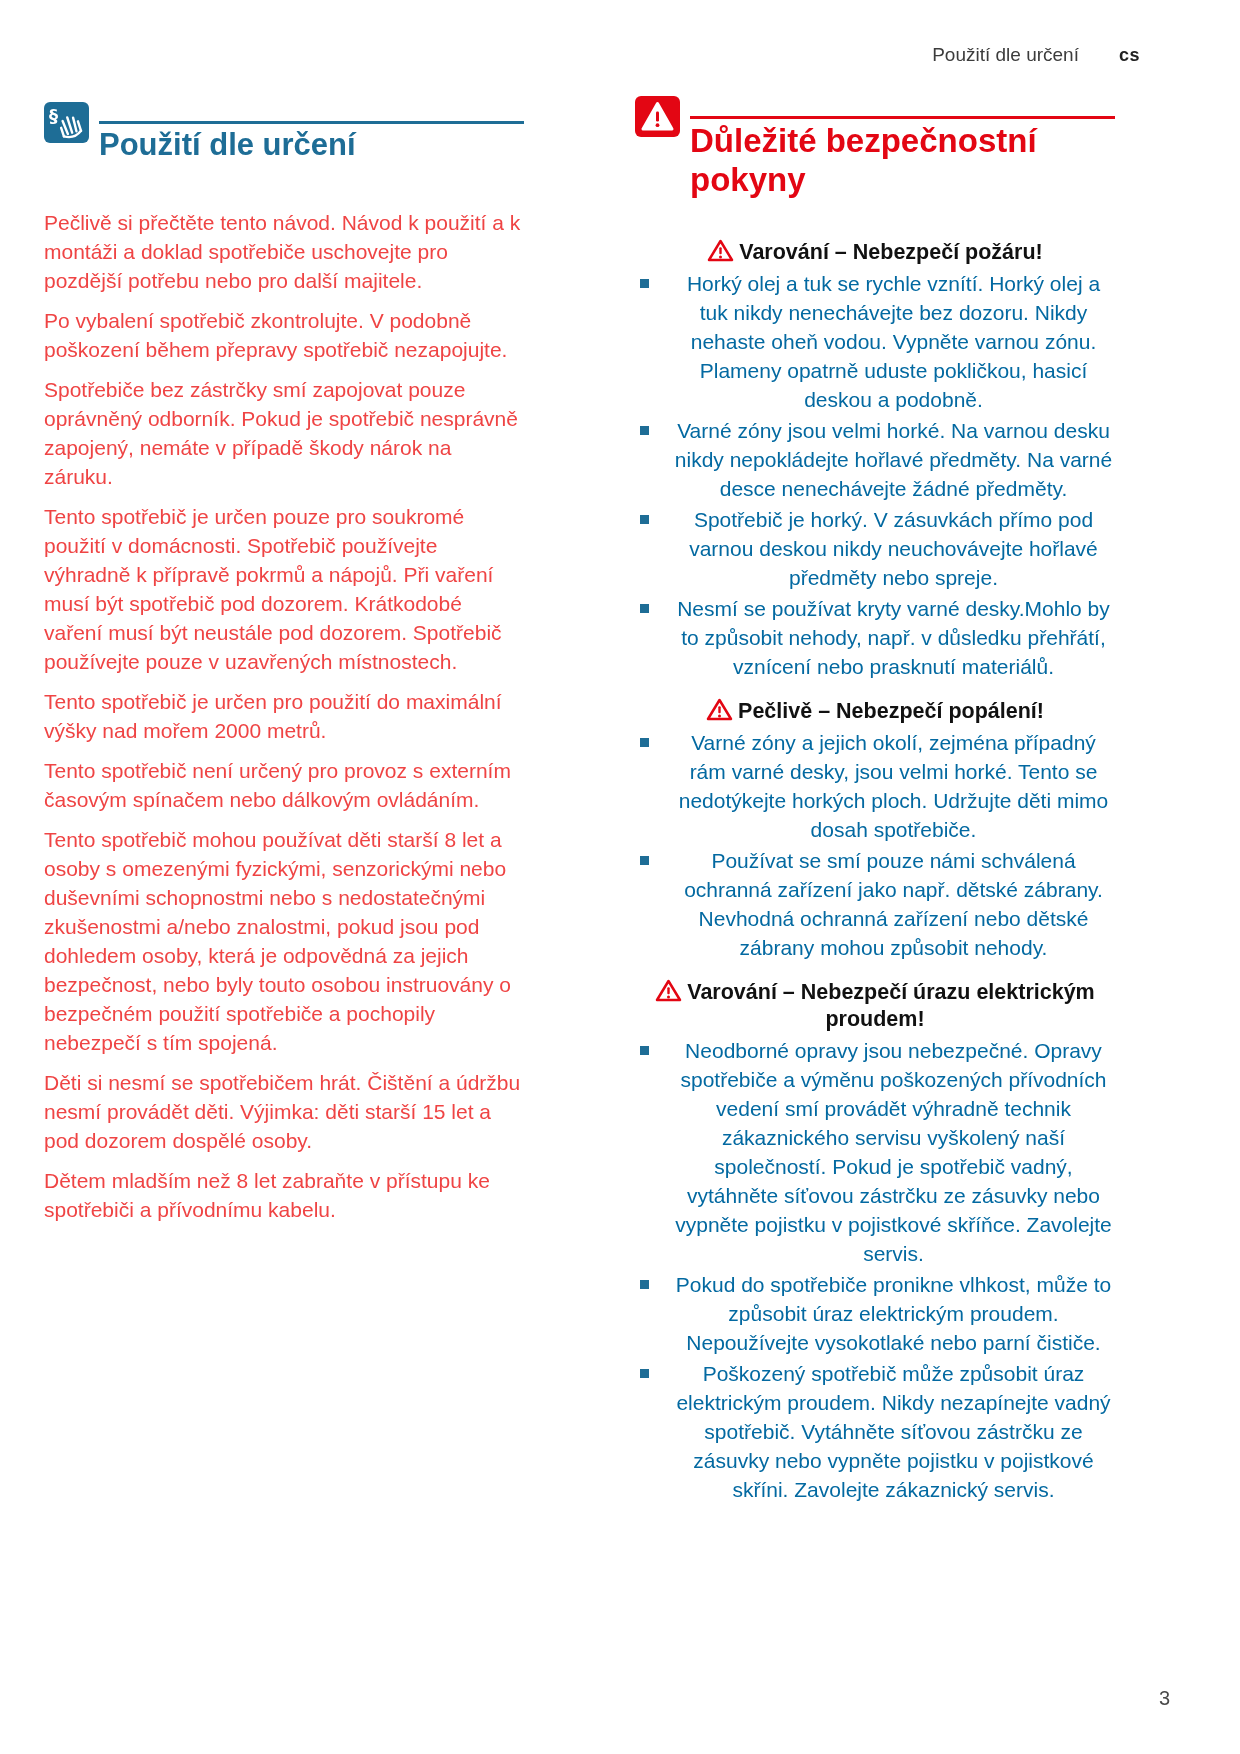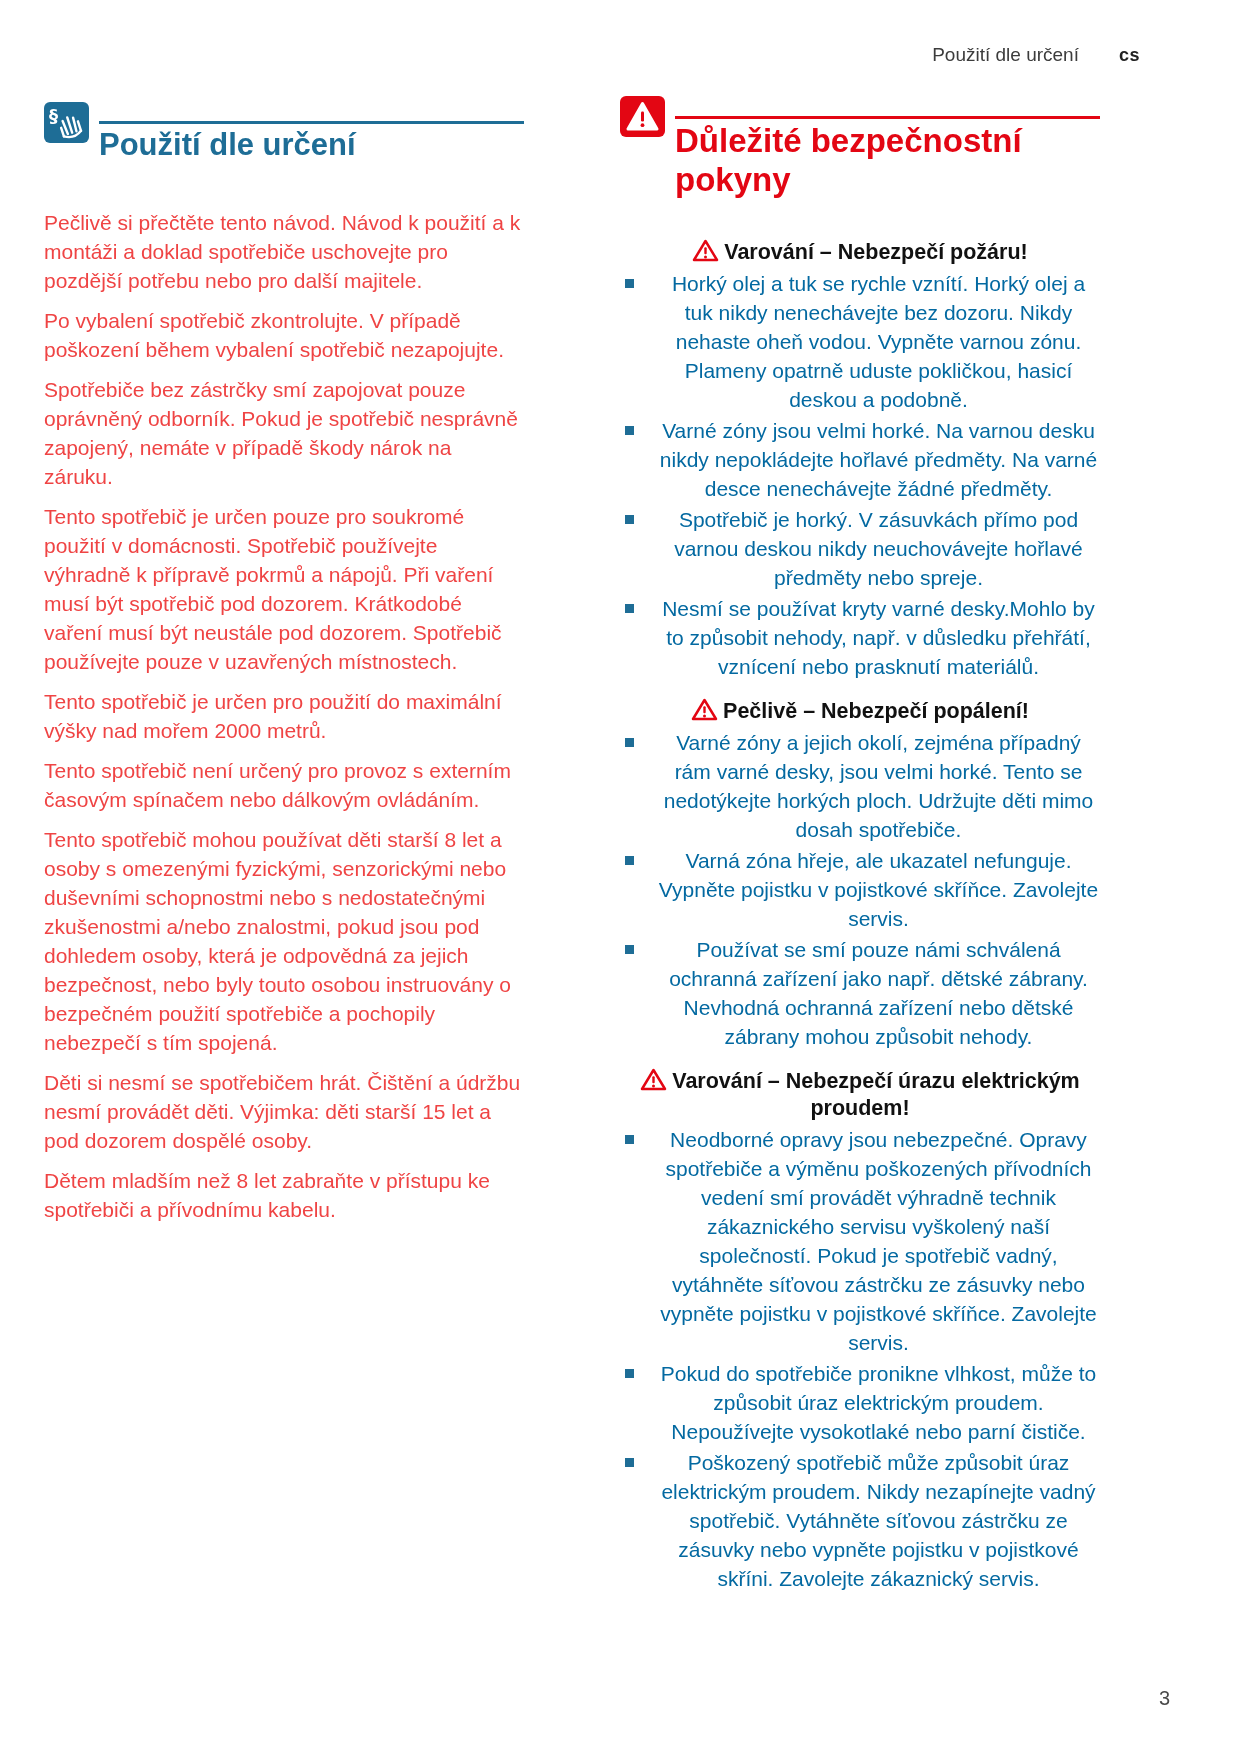--- a/index.html
+++ b/index.html
@@ -14,21 +14,21 @@
   .runhead{
     position:absolute;top:44px;left:0;width:1140px;
     display:flex;justify-content:flex-end;align-items:baseline;gap:40px;
     font-size:19px;color:#3c3c3c;
   }
   .runhead .lang{font-weight:bold;color:#222;font-size:18px;letter-spacing:.5px;}
 
   
   .col{position:absolute;width:480px;}
   .col-left{left:44px;top:100px;}
-  .col-right{left:620px;top:94px;}
+  .col-right{left:635px;top:94px;}
 
   
   .section-head{display:flex;align-items:flex-start;gap:10px;}
   .icon-box{flex:0 0 auto;margin-top:2px;}
   .head-text{
     flex:1;border-top:3px solid #1e6d96;padding-top:3px;
     font-weight:bold;color:#1e6d96;font-size:31px;line-height:1.18;
   }
   .col-right .head-text{border-top-color:#e30613;color:#e30613;font-size:33px;}
 
@@ -82,21 +82,21 @@
             <path d="M9 8 L9 -2"></path>
             <path d="M-9 8 Q0 14 9 8"></path>
           </g>
         </svg>
       </span>
       <h1 class="head-text">Použití dle určení</h1>
     </div>
 
     <div class="body-copy">
       <p>Pečlivě si přečtěte tento návod. Návod k použití a k montáži a doklad spotřebiče uschovejte pro pozdější potřebu nebo pro další majitele.</p>
-      <p>Po vybalení spotřebič zkontrolujte. V případě poškození během vybalení spotřebič nezapojujte.</p>
+      <p>Po vybalení spotřebič zkontrolujte. V podobně poškození během přepravy spotřebič nezapojujte.</p>
       <p>Spotřebiče bez zástrčky smí zapojovat pouze oprávněný odborník. Pokud je spotřebič nesprávně zapojený, nemáte v případě škody nárok na záruku.</p>
       <p>Tento spotřebič je určen pouze pro soukromé použití v domácnosti. Spotřebič používejte výhradně k přípravě pokrmů a nápojů. Při vaření musí být spotřebič pod dozorem. Krátkodobé vaření musí být neustále pod dozorem. Spotřebič používejte pouze v uzavřených místnostech.</p>
       <p>Tento spotřebič je určen pro použití do maximální výšky nad mořem 2000 metrů.</p>
       <p>Tento spotřebič není určený pro provoz s externím časovým spínačem nebo dálkovým ovládáním.</p>
       <p>Tento spotřebič mohou používat děti starší 8 let a osoby s omezenými fyzickými, senzorickými nebo duševními schopnostmi nebo s nedostatečnými zkušenostmi a/nebo znalostmi, pokud jsou pod dohledem osoby, která je odpovědná za jejich bezpečnost, nebo byly touto osobou instruovány o bezpečném použití spotřebiče a pochopily nebezpečí s tím spojená.</p>
       <p>Děti si nesmí se spotřebičem hrát. Čištění a údržbu nesmí provádět děti. Výjimka: děti starší 15 let a pod dozorem dospělé osoby.</p>
       <p>Dětem mladším než 8 let zabraňte v přístupu ke spotřebiči a přívodnímu kabelu.</p>
     </div>
   </div>
 
@@ -130,21 +130,20 @@
       </div>
 
       <div class="warn-group">
         <h3 class="warn-title"><svg width="27" height="25" viewBox="0 0 27 25">
               <path d="M13.5 3 L25 22 L2 22 Z" fill="#ffffff" stroke="#e30613" stroke-width="2.5" stroke-linejoin="round"></path>
               <rect x="12.3" y="9.2" width="2.4" height="7" rx="1" fill="#e30613"></rect>
               <circle cx="13.5" cy="19" r="1.5" fill="#e30613"></circle>
             </svg><span>Pečlivě – Nebezpečí popálení!</span></h3>
         <ul class="warn-list">
           <li><span class="sq"></span><span>Varné zóny a jejich okolí, zejména případný rám varné desky, jsou velmi horké. Tento se nedotýkejte horkých ploch. Udržujte děti mimo dosah spotřebiče.</span></li>
-          <li><span class="sq"></span><span>Varná zóna hřeje, ale ukazatel nefunguje. Vypněte pojistku v pojistkové skříňce. Zavolejte servis.</span></li>
           <li><span class="sq"></span><span>Používat se smí pouze námi schválená ochranná zařízení jako např. dětské zábrany. Nevhodná ochranná zařízení nebo dětské zábrany mohou způsobit nehody.</span></li>
         </ul>
       </div>
 
       <div class="warn-group">
         <h3 class="warn-title"><svg width="27" height="25" viewBox="0 0 27 25">
               <path d="M13.5 3 L25 22 L2 22 Z" fill="#ffffff" stroke="#e30613" stroke-width="2.5" stroke-linejoin="round"></path>
               <rect x="12.3" y="9.2" width="2.4" height="7" rx="1" fill="#e30613"></rect>
               <circle cx="13.5" cy="19" r="1.5" fill="#e30613"></circle>
             </svg><span>Varování – Nebezpečí úrazu elektrickým proudem!</span></h3>

